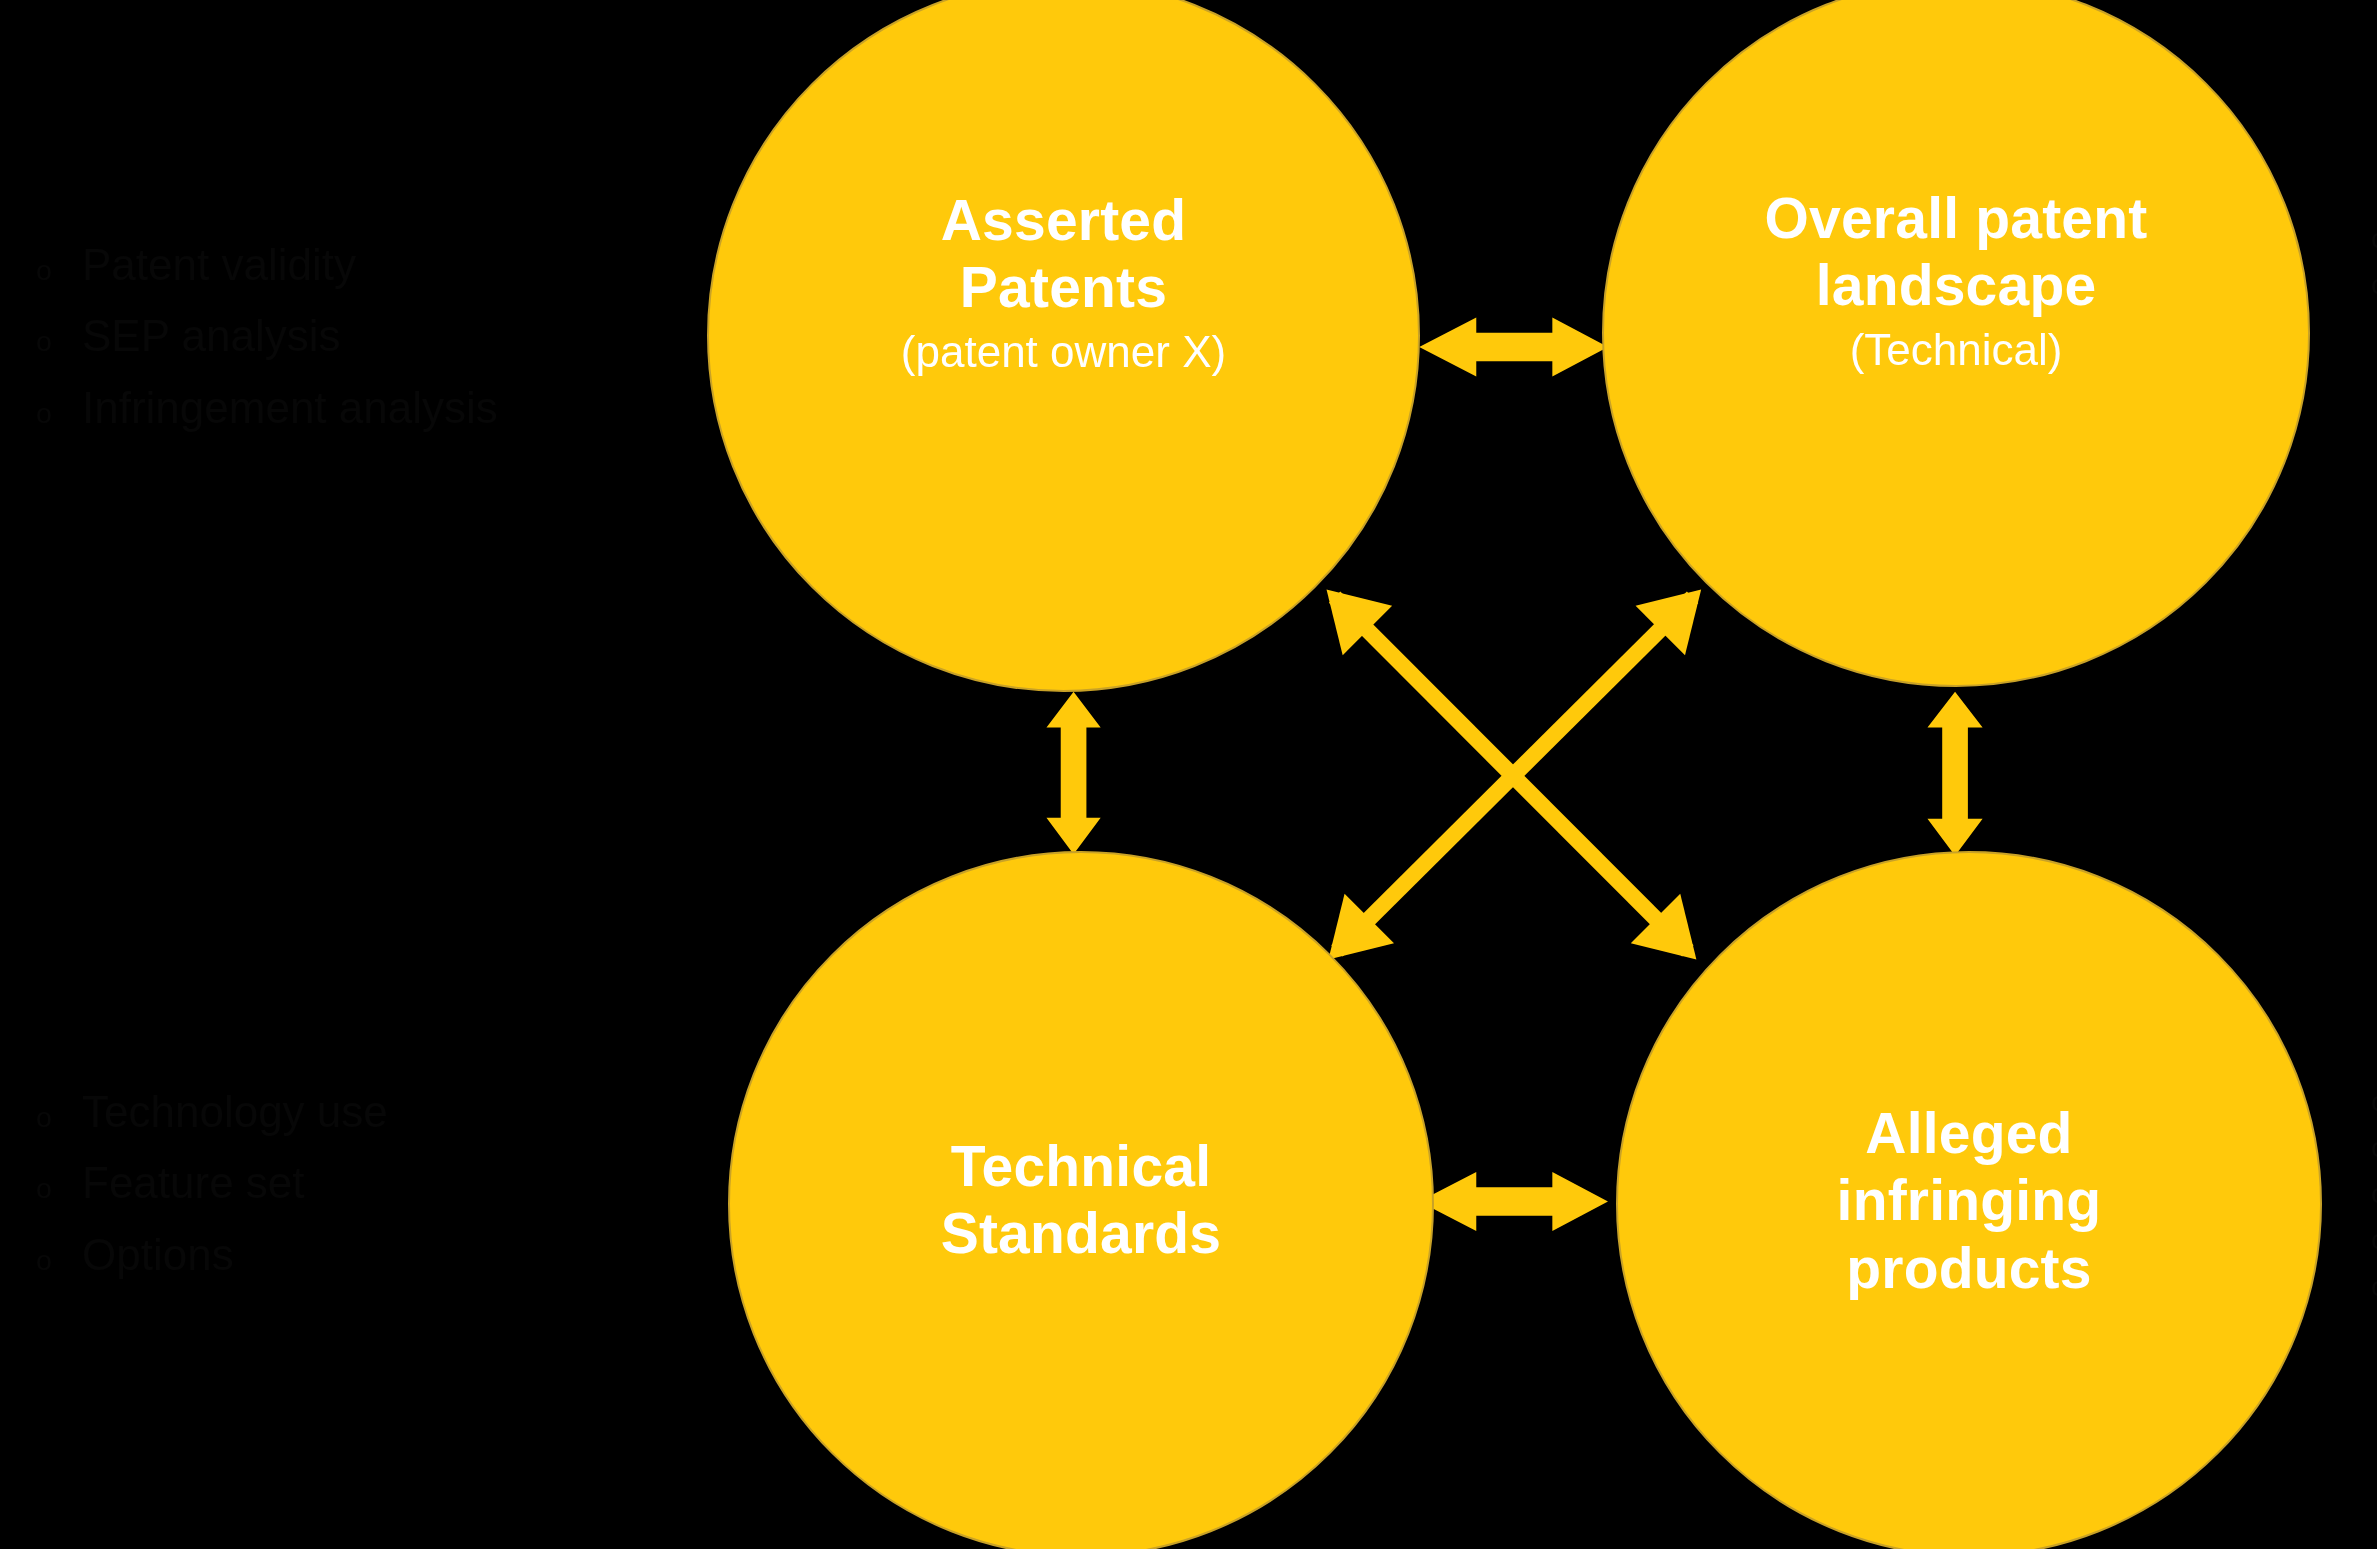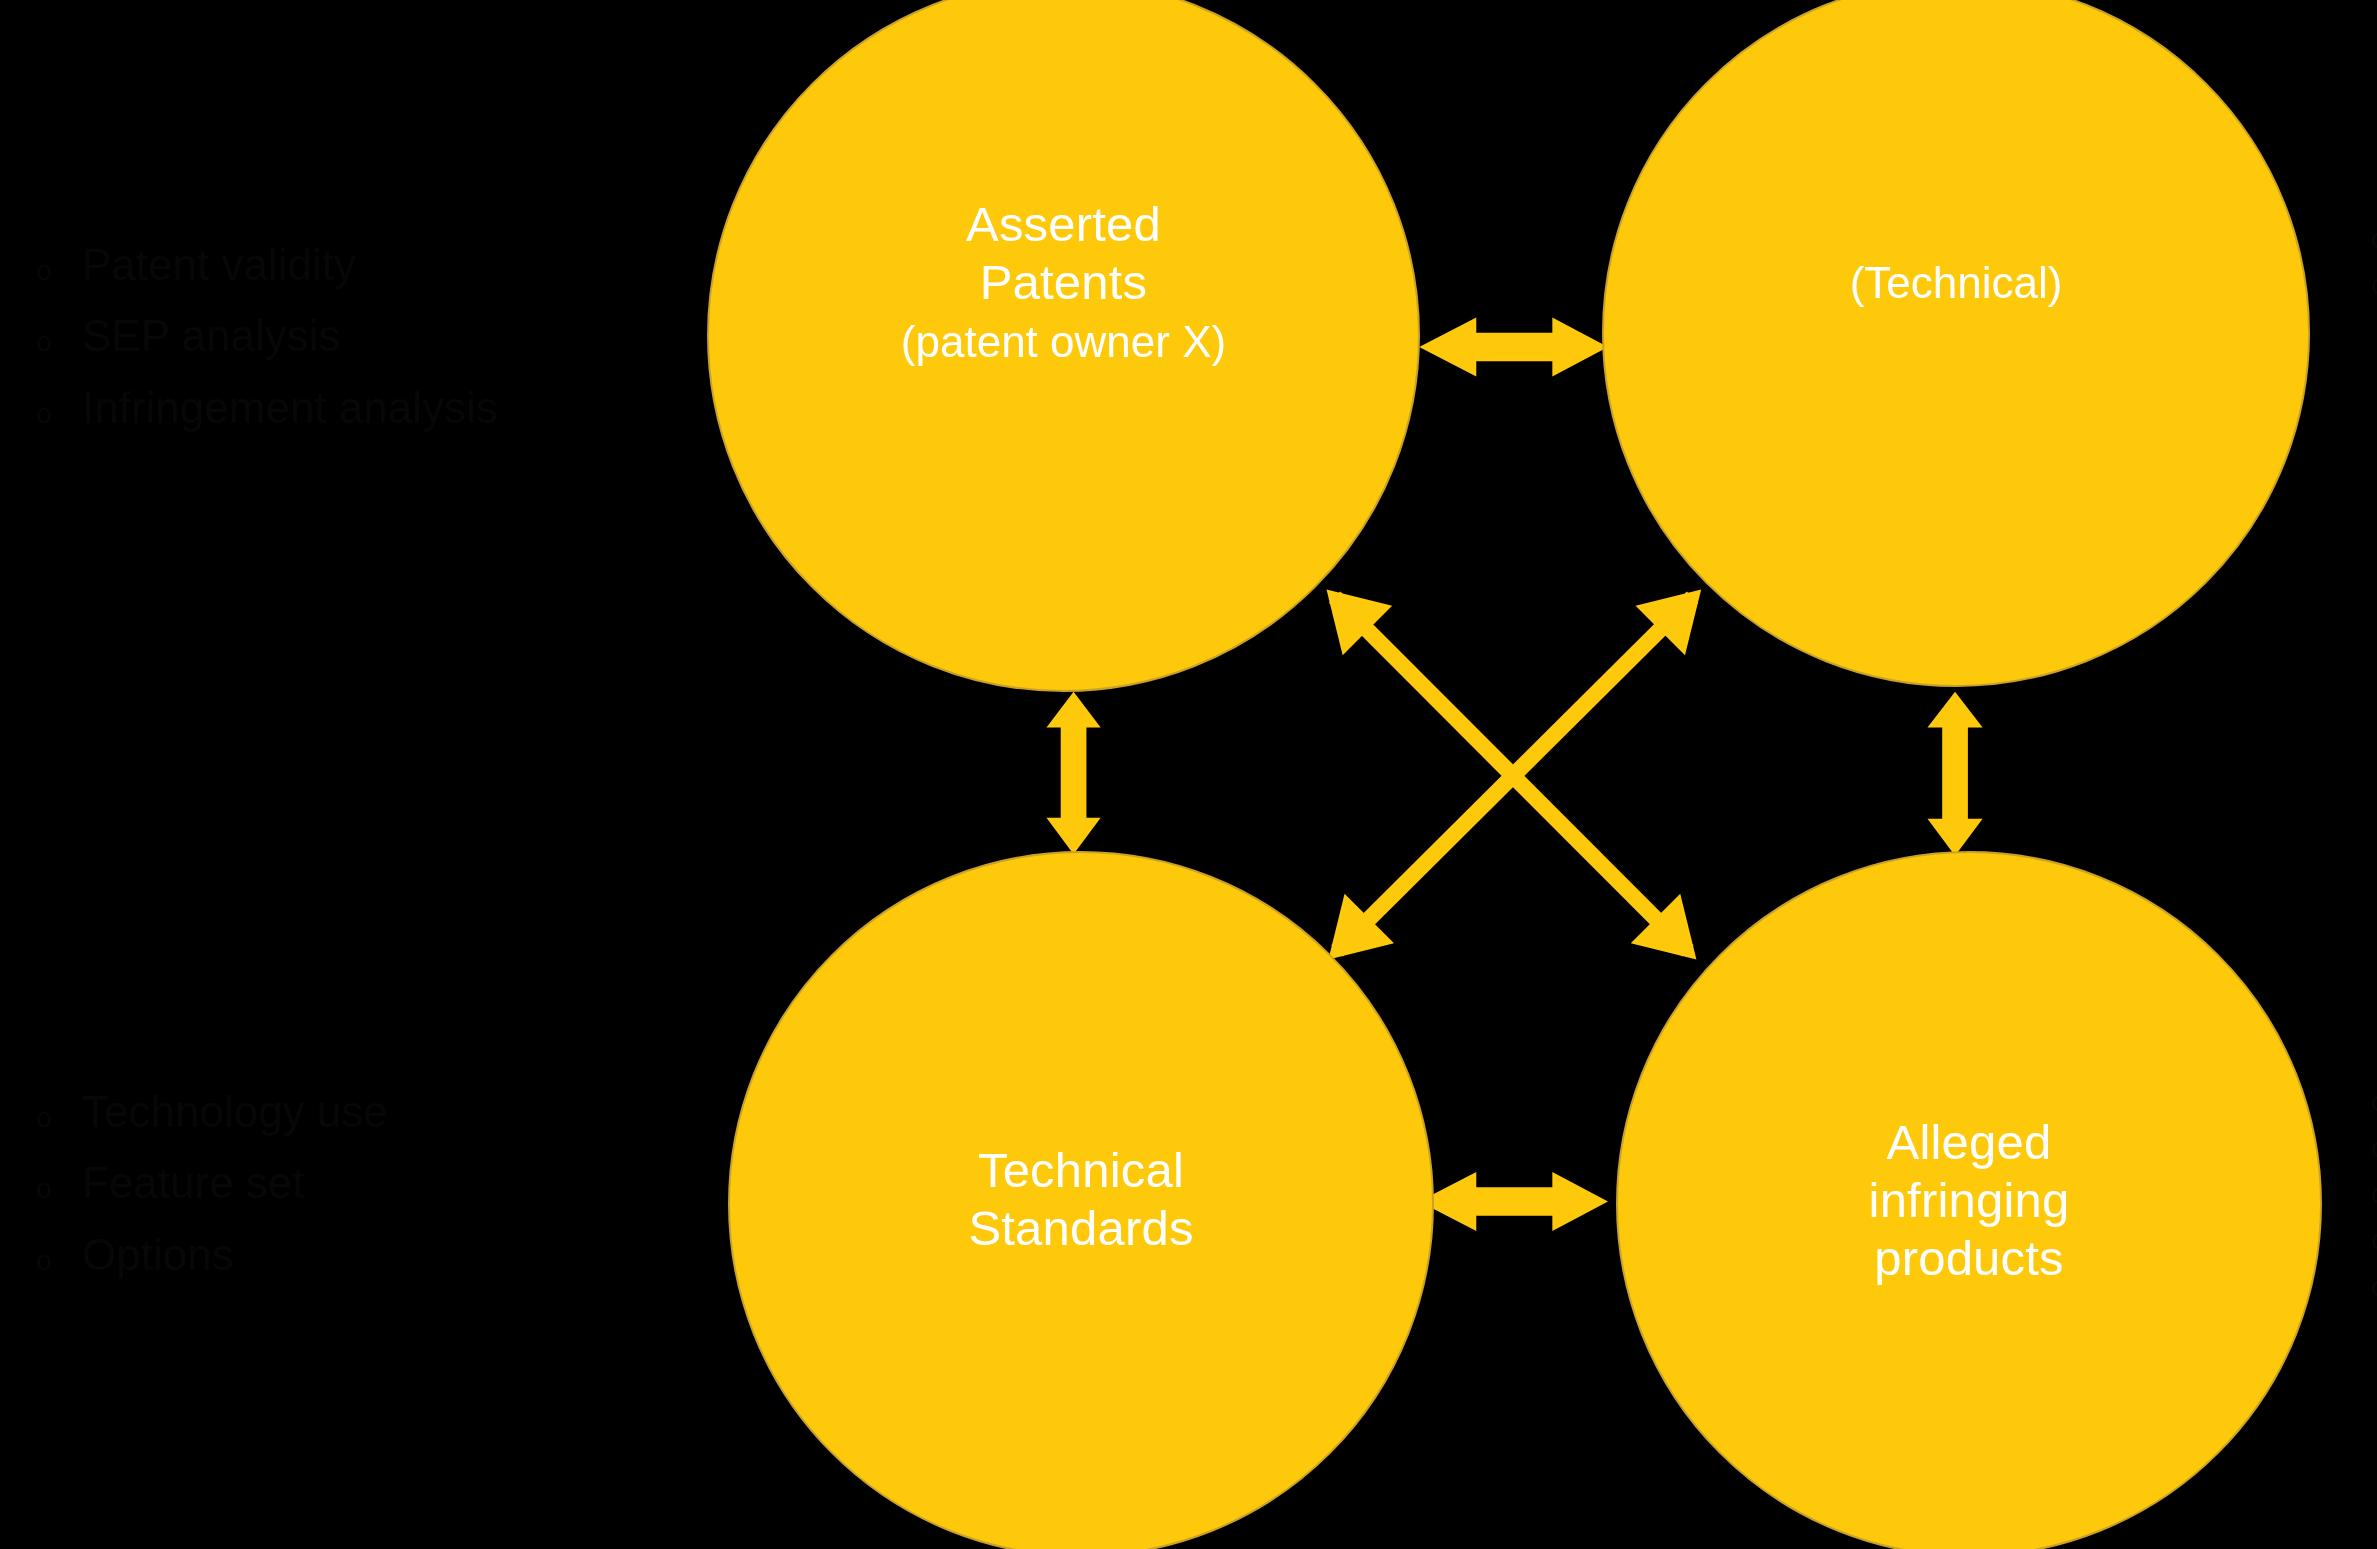--- a/index.html
+++ b/index.html
@@ -22,22 +22,22 @@
     align-items:center;
     justify-content:center;
     box-sizing:border-box;
     background:#FFC90B;
     border:2.4px solid #C9A227;
     color:#FFFFFF;
     text-align:center;
     line-height:1.18;
   }
   .node .ttl{
-    font-size:49px;
-    font-weight:400;
+    font-size:57px;
+    font-weight:700;
     letter-spacing:0.2px;
     white-space:pre-line;
   }
   .node .sub{
     font-size:44px;
     font-weight:400;
     margin-top:4.8px;
   }
   #node-tl{ left:707px; top:-21.4px;   width:713px; height:713px; }
   #node-tr{ left:1602px; top:-21.4px;   width:708px; height:708px; }
@@ -108,20 +108,22 @@
   <div class="node" id="node-tl">
     <div class="inner">
       <div class="ttl">Asserted
 Patents</div>
       <div class="sub">(patent owner X)</div>
     </div>
   </div>
 
   <div class="node" id="node-tr">
     <div class="inner">
+      <div class="ttl">Overall patent
+landscape</div>
       <div class="sub">(Technical)</div>
     </div>
   </div>
 
   <div class="node" id="node-bl">
     <div class="inner">
       <div class="ttl">Technical
 Standards</div>
     </div>
   </div>

